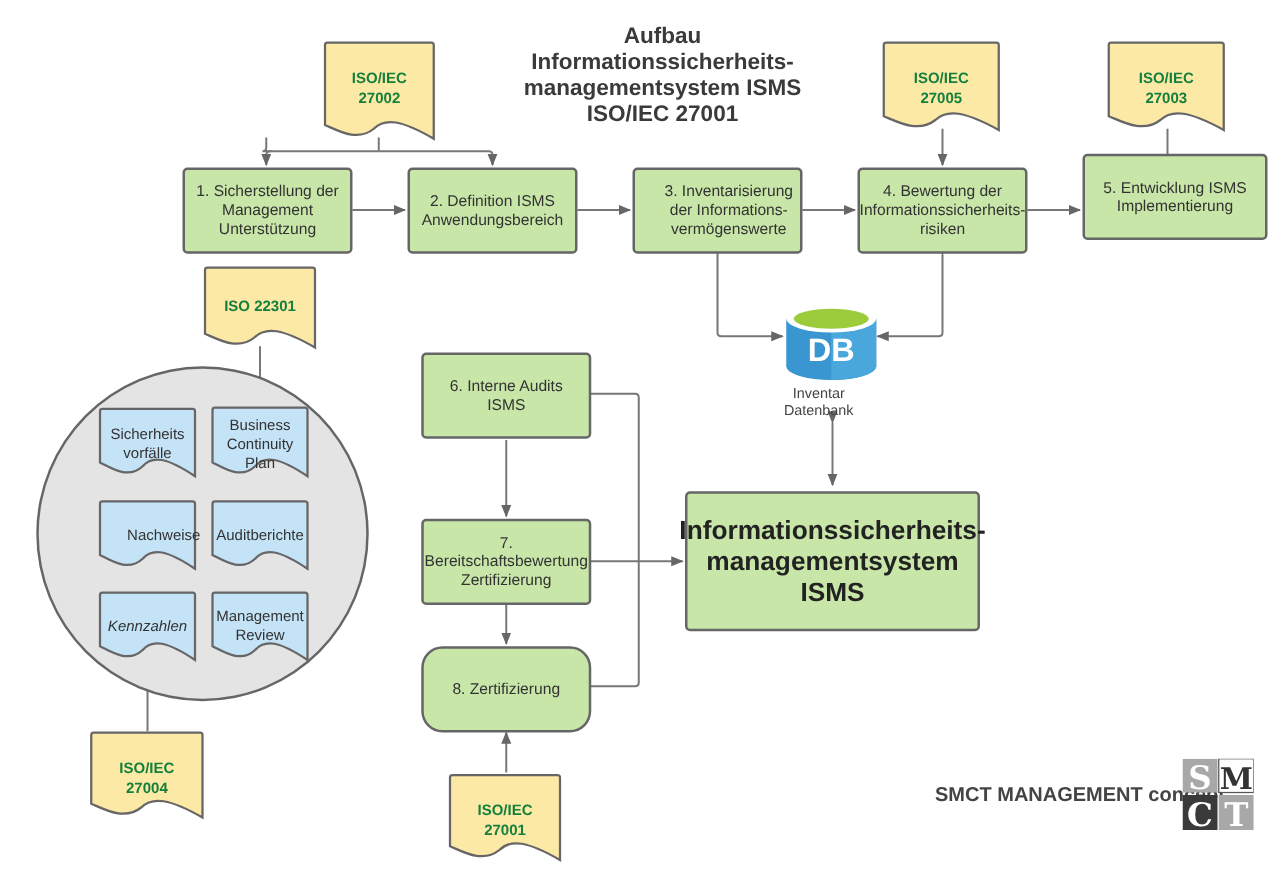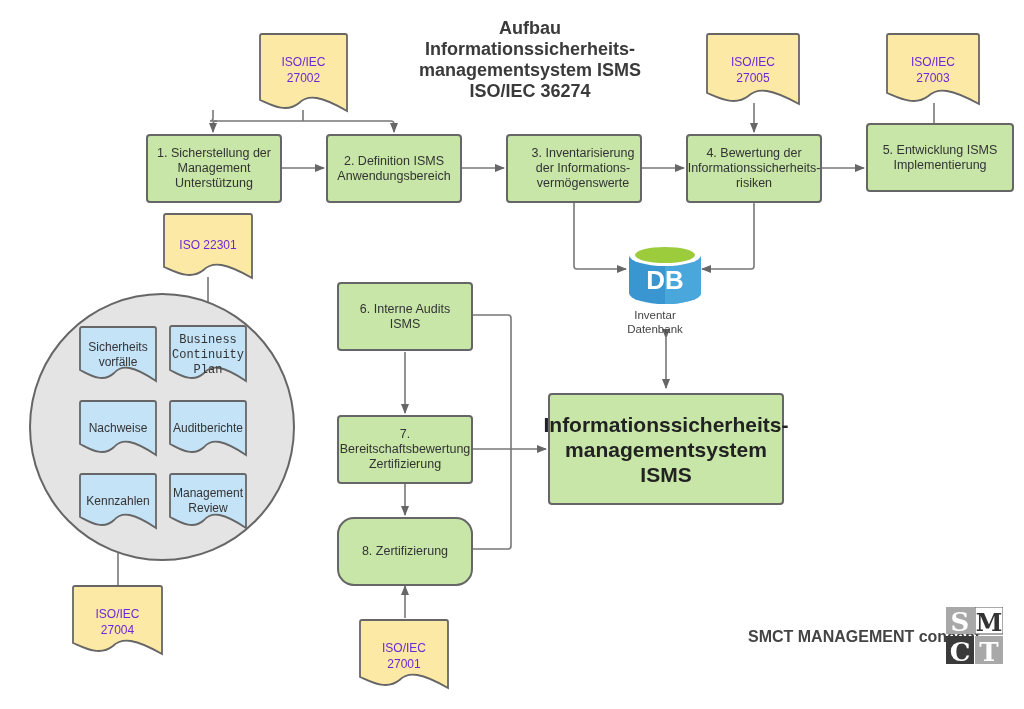--- a/index.html
+++ b/index.html
@@ -4,21 +4,21 @@
 <style>
   html, body { margin:0; padding:0; background:#ffffff; }
   body { width:1024px; height:709px; position:relative; overflow:hidden; font-family:"Liberation Sans", sans-serif; color:#333333; }
   svg.wires { position:absolute; left:0; top:0; width:1024px; height:709px; }
   .title { position:absolute; left:410px; top:18px; width:240px; text-align:center; font-weight:bold; font-size:18px; line-height:21px; color:#3a3a3a; white-space:pre-line; }
   .pbox { position:absolute; background:#c7e6a8; border:2px solid #666666; border-radius:4px; box-sizing:border-box; display:flex; align-items:center; justify-content:center; text-align:center; font-size:12.5px; line-height:15px; color:#333333; white-space:pre-line; padding:2px; }
   .pbox.big { font-size:21px; line-height:25px; font-weight:bold; color:#222222; }
   .docwrap { position:absolute; }
   .docwrap svg { position:absolute; left:0; top:0; overflow:visible; }
   .doctext { position:absolute; left:0; width:100%; text-align:center; white-space:pre-line; }
-  .std .doctext { font-weight:normal; font-size:12px; line-height:16px; color:#6d28d9; }
+  .std .doctext { font-weight:bold; font-size:12px; line-height:16px; color:#15803d; }
   .blue .doctext { font-size:12px; line-height:15px; color:#333; }
   .circle { position:absolute; left:29px; top:293px; width:266px; height:268px; border-radius:50%; background:#e4e4e4; border:2px solid #666; box-sizing:border-box; }
   .dblabel { position:absolute; left:610px; top:308px; width:90px; text-align:center; font-size:11.5px; line-height:14px; color:#444; white-space:pre-line; }
   .brand { position:absolute; left:748px; top:628px; font-size:16px; font-weight:bold; color:#444;text-align:center; }
   .logo { position:absolute; left:946px; top:607px; width:57px; height:57px; }
 </style>
 </head>
 <body>
 
 <svg class="wires">
@@ -58,21 +58,21 @@
     <path d="M405,618 V586" marker-end="url(#ah)"></path>
 
     <path d="M472,315 H508 Q511,315 511,318 V546 Q511,549 508,549 H472"></path>
     <path d="M472,449 H546" marker-end="url(#ah)"></path>
   </g>
 </svg>
 
 <div class="title">Aufbau
 Informationssicherheits-
 managementsystem ISMS
-ISO/IEC 36274</div>
+ISO/IEC 27001</div>
 
 <div class="pbox" style="left:146px;top:134px;width:136px;height:69px;">1. Sicherstellung der
 Management
 Unterstützung</div>
 <div class="pbox" style="left:326px;top:134px;width:136px;height:69px;">2. Definition ISMS
 Anwendungsbereich</div>
 <div class="pbox" style="left:506px;top:134px;width:136px;height:69px;padding-left:20px;">3. Inventarisierung
 der Informations-
 vermögenswerte</div>
 <div class="pbox" style="left:686px;top:134px;width:136px;height:69px;">4. Bewertung der
@@ -134,41 +134,41 @@
       <div class="doctext" style="top: 21px;">ISO/IEC
 27001</div>
     </div>
     <div class="docwrap blue" style="left: 79px; top: 326px; width: 78px; height: 56px;">
       <svg width="78" height="56">
         <path d="M3,1 H75 Q77,1 77,3 V55 C54.599999999999994,40 42.900000000000006,38 35.1,47 C23.4,58 9.36,48 1,44 V3 Q1,1 3,1 Z" fill="#c4e3f7" stroke="#666" stroke-width="1.8"></path>
       </svg>
       <div class="doctext" style="top: 14px;">Sicherheits
 vorfälle</div>
     </div>
-    <div class="docwrap blue" style="left: 169px; top: 325px; width: 78px; height: 57px; font-family: Liberation Mono, monospace;">
+    <div class="docwrap blue" style="left: 169px; top: 325px; width: 78px; height: 57px;">
       <svg width="78" height="57">
         <path d="M3,1 H75 Q77,1 77,3 V56 C54.599999999999994,41 42.900000000000006,39 35.1,48 C23.4,59 9.36,49 1,45 V3 Q1,1 3,1 Z" fill="#c4e3f7" stroke="#666" stroke-width="1.8"></path>
       </svg>
       <div class="doctext" style="top: 8px;">Business
 Continuity
 Plan</div>
     </div>
     <div class="docwrap blue" style="left: 79px; top: 400px; width: 78px; height: 56px;">
       <svg width="78" height="56">
         <path d="M3,1 H75 Q77,1 77,3 V55 C54.599999999999994,40 42.900000000000006,38 35.1,47 C23.4,58 9.36,48 1,44 V3 Q1,1 3,1 Z" fill="#c4e3f7" stroke="#666" stroke-width="1.8"></path>
       </svg>
-      <div class="doctext" style="top: 21px;">Nachweise</div>
+      <div class="doctext" style="top: 21px; padding-left: 13px;">Nachweise</div>
     </div>
     <div class="docwrap blue" style="left: 169px; top: 400px; width: 78px; height: 56px;">
       <svg width="78" height="56">
         <path d="M3,1 H75 Q77,1 77,3 V55 C54.599999999999994,40 42.900000000000006,38 35.1,47 C23.4,58 9.36,48 1,44 V3 Q1,1 3,1 Z" fill="#c4e3f7" stroke="#666" stroke-width="1.8"></path>
       </svg>
       <div class="doctext" style="top: 21px;">Auditberichte</div>
     </div>
-    <div class="docwrap blue" style="left: 79px; top: 473px; width: 78px; height: 56px;">
+    <div class="docwrap blue" style="left: 79px; top: 473px; width: 78px; height: 56px; font-style: italic;">
       <svg width="78" height="56">
         <path d="M3,1 H75 Q77,1 77,3 V55 C54.599999999999994,40 42.900000000000006,38 35.1,47 C23.4,58 9.36,48 1,44 V3 Q1,1 3,1 Z" fill="#c4e3f7" stroke="#666" stroke-width="1.8"></path>
       </svg>
       <div class="doctext" style="top: 21px;">Kennzahlen</div>
     </div>
     <div class="docwrap blue" style="left: 169px; top: 473px; width: 78px; height: 56px;">
       <svg width="78" height="56">
         <path d="M3,1 H75 Q77,1 77,3 V55 C54.599999999999994,40 42.900000000000006,38 35.1,47 C23.4,58 9.36,48 1,44 V3 Q1,1 3,1 Z" fill="#c4e3f7" stroke="#666" stroke-width="1.8"></path>
       </svg>
       <div class="doctext" style="top: 13px;">Management

